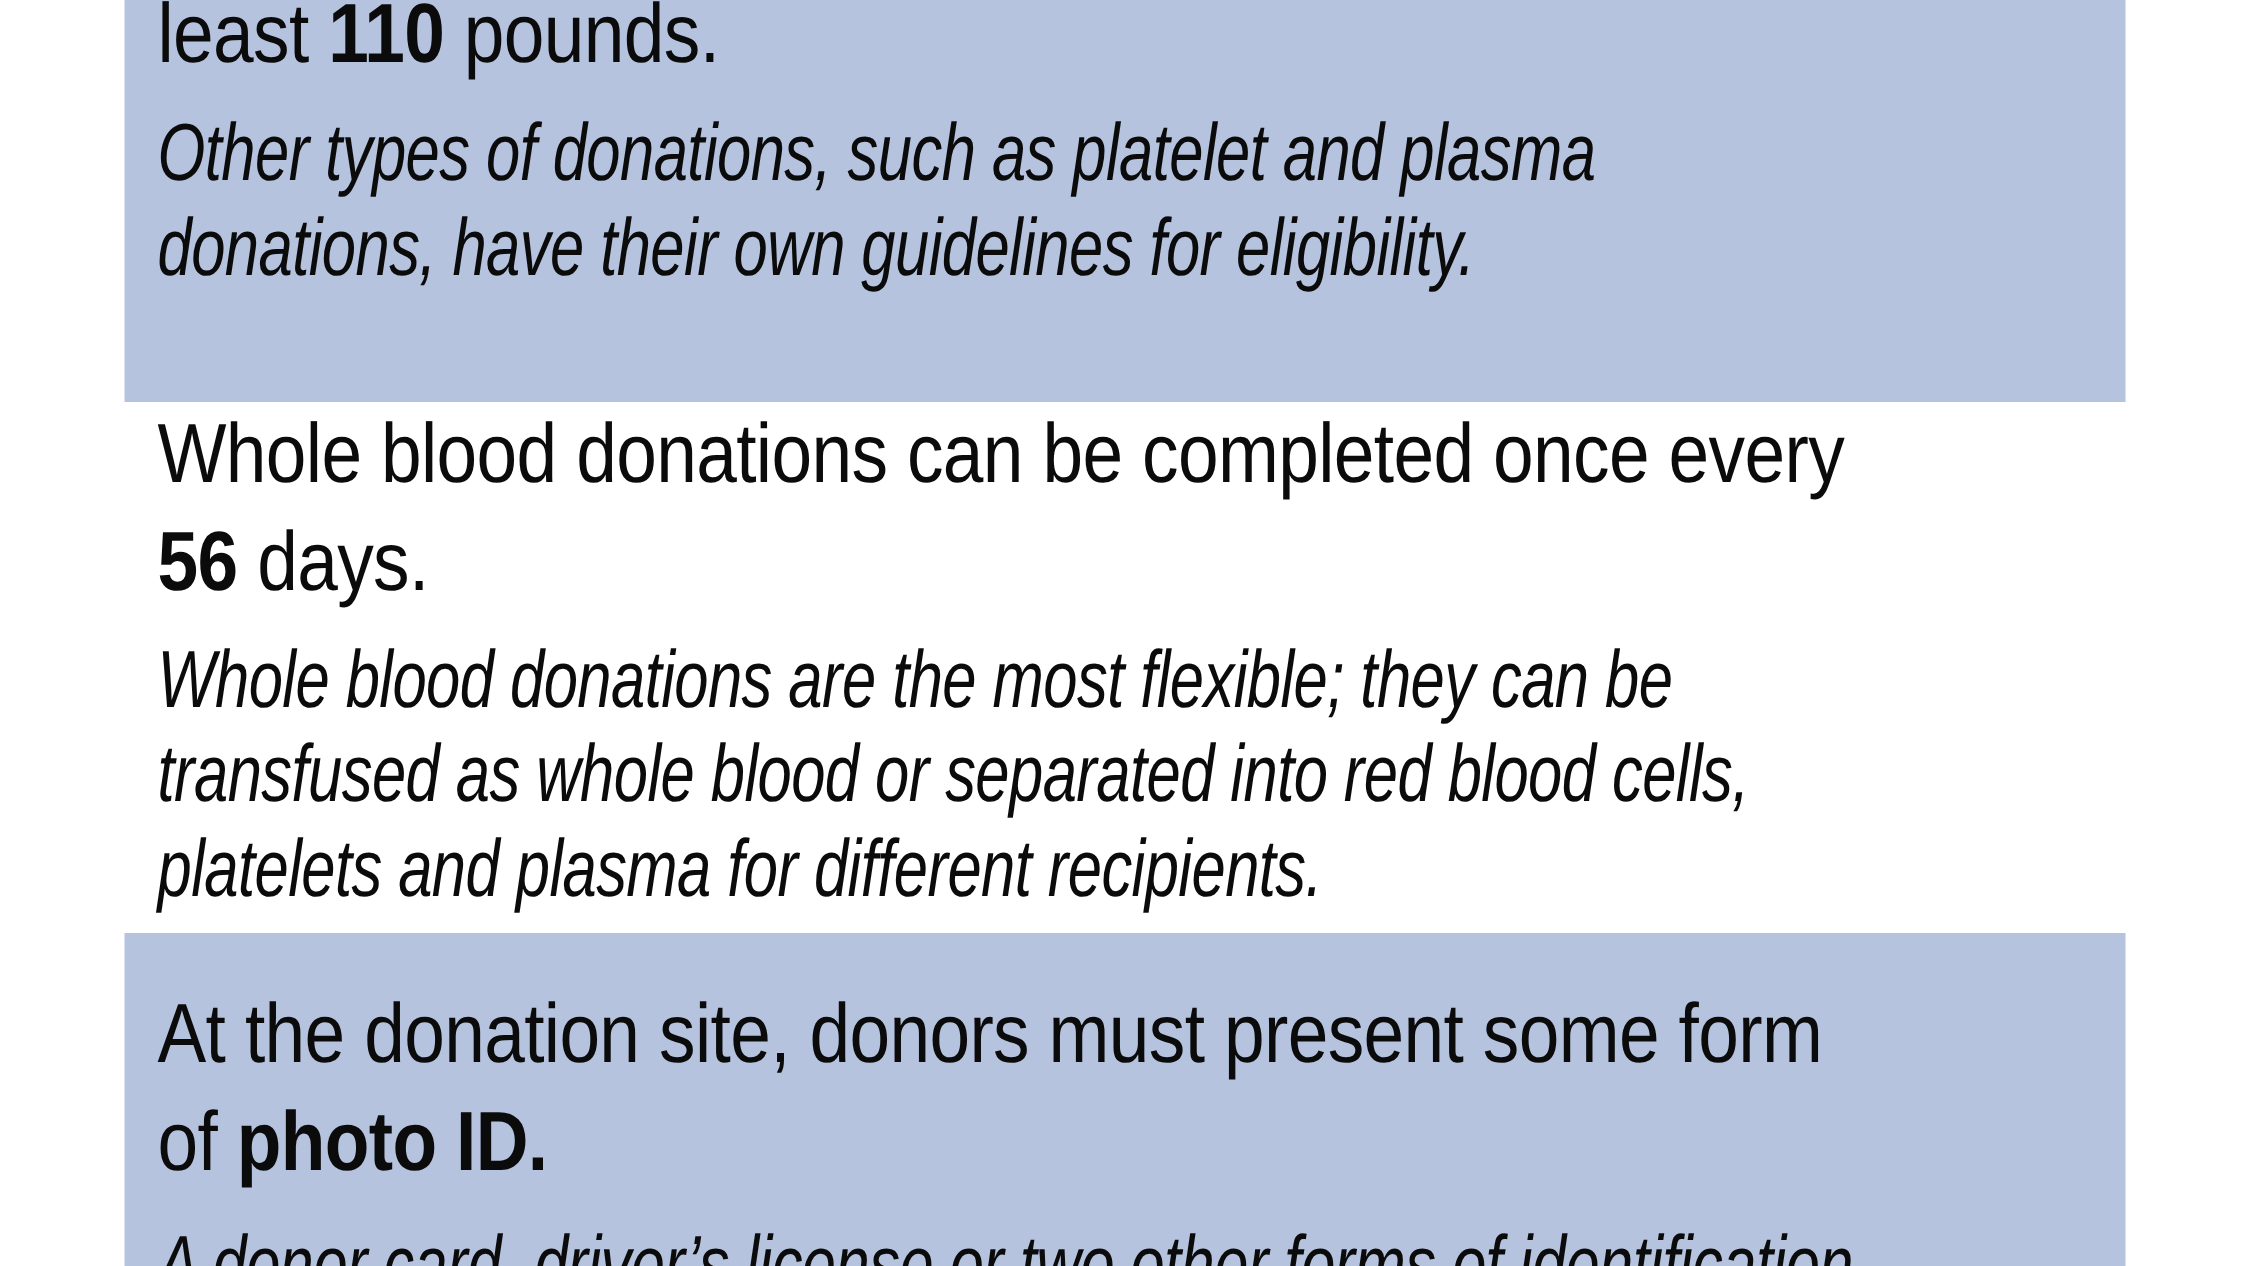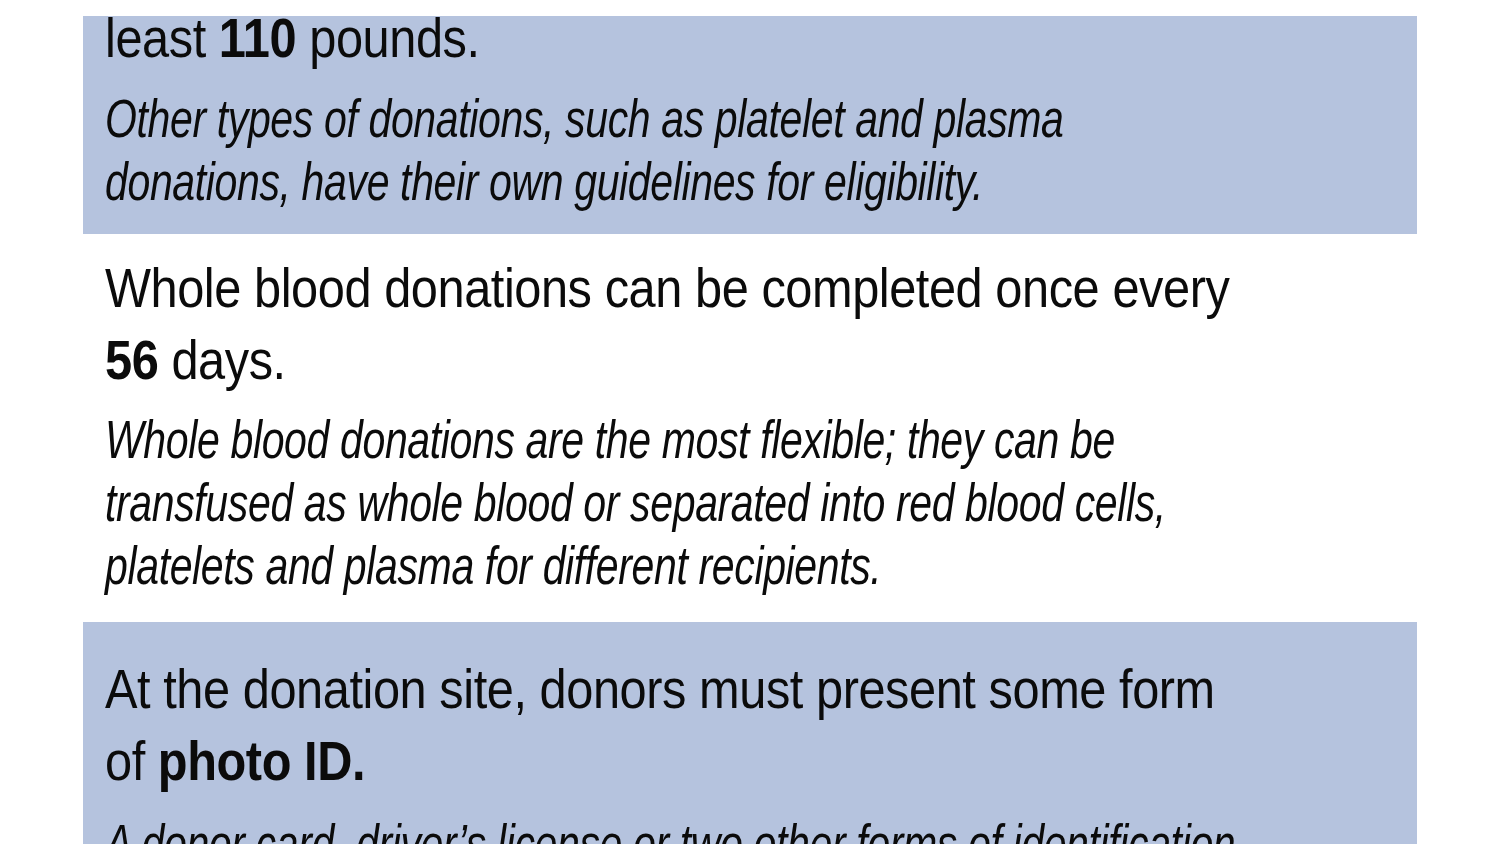--- a/index.html
+++ b/index.html
@@ -17,22 +17,22 @@
     color: var(--text, #0b0b0b);
   }
   .band {
     position: absolute;
     left: 83px;
     width: 1334px;
   }
   .band.highlighted {
     background: var(--highlight, #b5c3de);
   }
-  .band-weight    { top: 16px;   height: 218px; }
-  .band-frequency { top: 218px; height: 472px; background: transparent; }
+  .band-weight    { top: 0px;   height: 268px; }
+  .band-frequency { top: 232px; height: 472px; background: transparent; }
   .band-photoid   { top: 622px; height: 260px; }
 
   .heading {
     position: absolute;
     left: 22px; 
     font-size: 56px;
     line-height: 72px;
     font-weight: 400;
     letter-spacing: -0.5px;
     white-space: nowrap;

